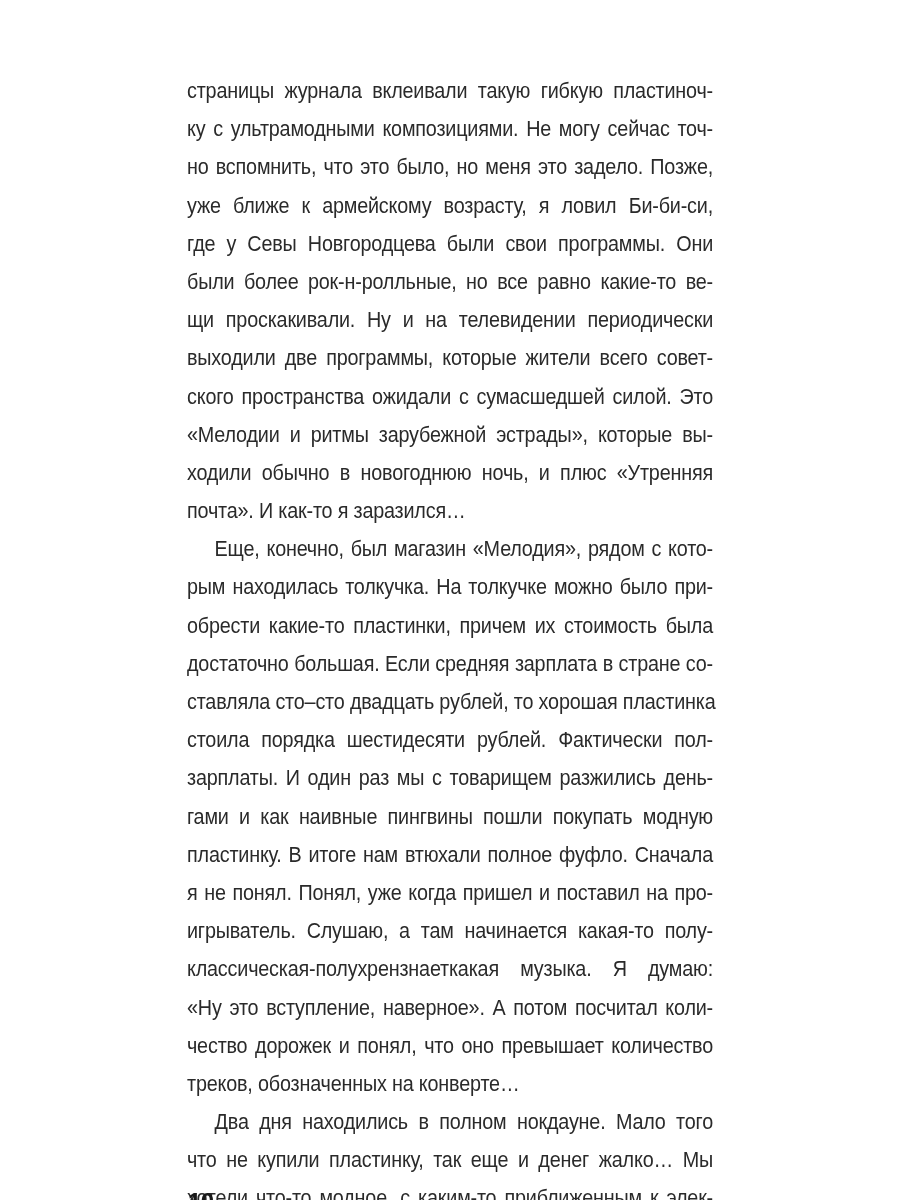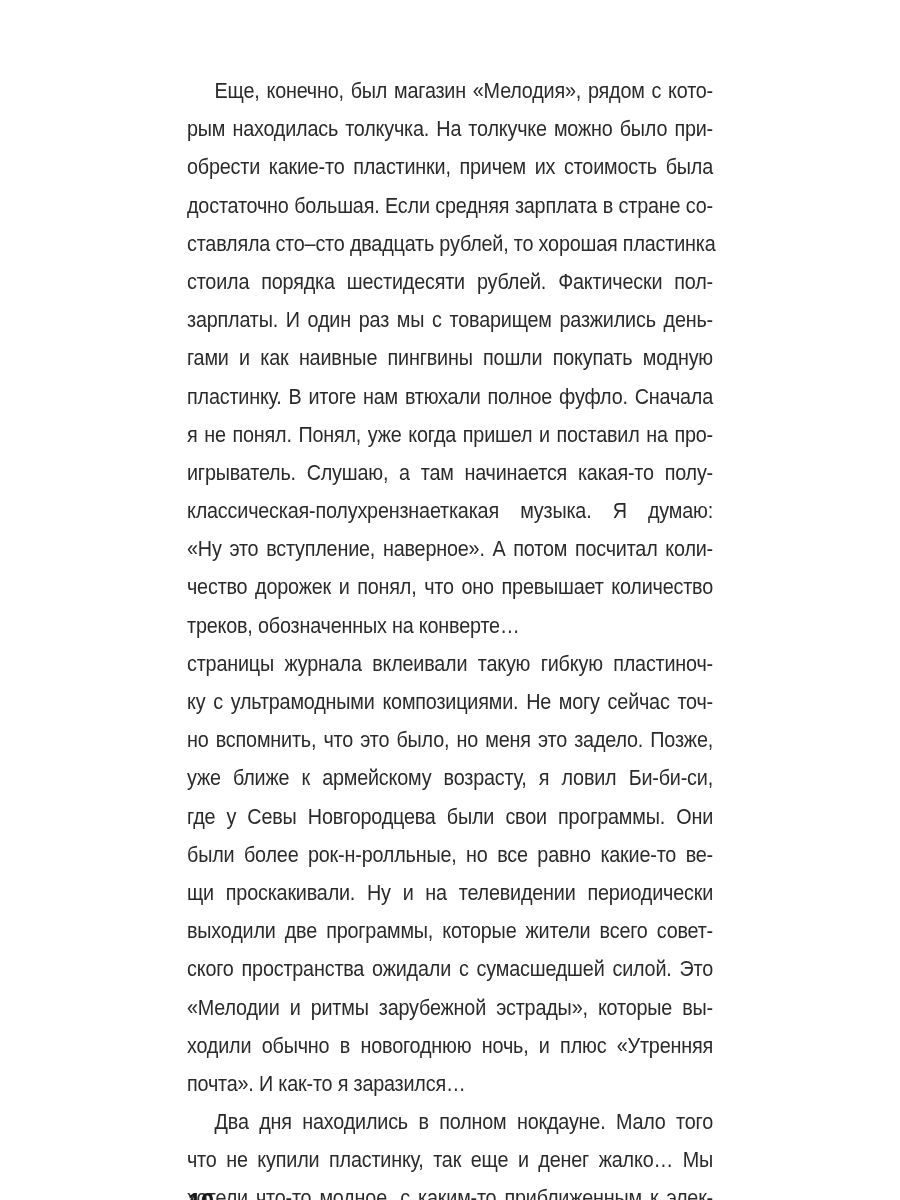--- a/index.html
+++ b/index.html
@@ -50,50 +50,50 @@
       font-size: 24px;
       color: #1a1a1a;
       letter-spacing: -0.5px;
     }
   </style>
 </head>
 <body>
 
 <div class="page">
   <div>
+    <span class="line">страницы журнала вклеивали такую гибкую пластиноч-</span>
+    <span class="line">ку с ультрамодными композициями. Не могу сейчас точ-</span>
+    <span class="line">но вспомнить, что это было, но меня это задело. Позже,</span>
+    <span class="line">уже ближе к армейскому возрасту, я ловил Би-би-си,</span>
+    <span class="line">где у Севы Новгородцева были свои программы. Они</span>
+    <span class="line">были более рок-н-ролльные, но все равно какие-то ве-</span>
+    <span class="line">щи проскакивали. Ну и на телевидении периодически</span>
+    <span class="line">выходили две программы, которые жители всего совет-</span>
+    <span class="line">ского пространства ожидали с сумасшедшей силой. Это</span>
+    <span class="line">«Мелодии и ритмы зарубежной эстрады», которые вы-</span>
+    <span class="line">ходили обычно в новогоднюю ночь, и плюс «Утренняя</span>
+    <span class="line last">почта». И как-то я заразился…</span>
+  </div>
+  <div>
     <span class="line indent">Еще, конечно, был магазин «Мелодия», рядом с кото-</span>
     <span class="line">рым находилась толкучка. На толкучке можно было при-</span>
     <span class="line">обрести какие-то пластинки, причем их стоимость была</span>
     <span class="line">достаточно большая. Если средняя зарплата в стране со-</span>
     <span class="line">ставляла сто–сто двадцать рублей, то хорошая пластинка</span>
     <span class="line">стоила порядка шестидесяти рублей. Фактически пол-</span>
     <span class="line">зарплаты. И один раз мы с товарищем разжились день-</span>
     <span class="line">гами и как наивные пингвины пошли покупать модную</span>
     <span class="line">пластинку. В итоге нам втюхали полное фуфло. Сначала</span>
     <span class="line">я не понял. Понял, уже когда пришел и поставил на про-</span>
     <span class="line">игрыватель. Слушаю, а там начинается какая-то полу-</span>
     <span class="line">классическая-полухрензнаеткакая музыка. Я думаю:</span>
     <span class="line">«Ну это вступление, наверное». А потом посчитал коли-</span>
     <span class="line">чество дорожек и понял, что оно превышает количество</span>
     <span class="line last">треков, обозначенных на конверте…</span>
   </div>
   <div>
-    <span class="line">страницы журнала вклеивали такую гибкую пластиноч-</span>
-    <span class="line">ку с ультрамодными композициями. Не могу сейчас точ-</span>
-    <span class="line">но вспомнить, что это было, но меня это задело. Позже,</span>
-    <span class="line">уже ближе к армейскому возрасту, я ловил Би-би-си,</span>
-    <span class="line">где у Севы Новгородцева были свои программы. Они</span>
-    <span class="line">были более рок-н-ролльные, но все равно какие-то ве-</span>
-    <span class="line">щи проскакивали. Ну и на телевидении периодически</span>
-    <span class="line">выходили две программы, которые жители всего совет-</span>
-    <span class="line">ского пространства ожидали с сумасшедшей силой. Это</span>
-    <span class="line">«Мелодии и ритмы зарубежной эстрады», которые вы-</span>
-    <span class="line">ходили обычно в новогоднюю ночь, и плюс «Утренняя</span>
-    <span class="line last">почта». И как-то я заразился…</span>
-  </div>
-  <div>
     <span class="line indent">Два дня находились в полном нокдауне. Мало того</span>
     <span class="line">что не купили пластинку, так еще и денег жалко… Мы</span>
     <span class="line">хотели что-то модное, с каким-то приближенным к элек-</span>
   </div>
 </div>
 
 <div class="page-number">10</div>
 
 </body></html>

